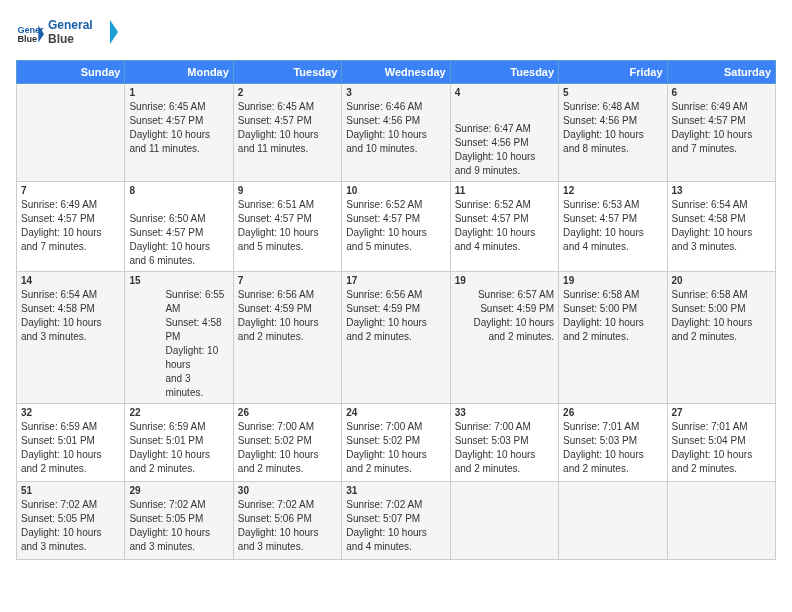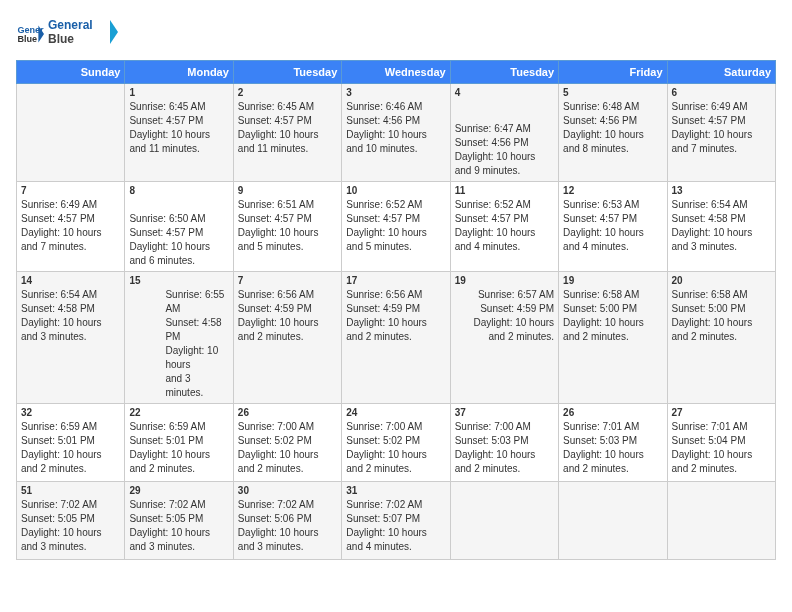--- a/index.html
+++ b/index.html
@@ -298,21 +298,21 @@
 and 2 minutes.</div>
           </td>
           <td>
             <span class="day-num">24</span>
             <div class="day-info" style="white-space: pre-line;">Sunrise: 7:00 AM
 Sunset: 5:02 PM
 Daylight: 10 hours
 and 2 minutes.</div>
           </td>
           <td>
-            <span class="day-num">37</span>
+            <span class="day-num">33</span>
             <div class="day-info" style="white-space: pre-line;">Sunrise: 7:00 AM
 Sunset: 5:03 PM
 Daylight: 10 hours
 and 2 minutes.</div>
           </td>
           <td>
             <span class="day-num">26</span>
             <div class="day-info" style="white-space: pre-line;">Sunrise: 7:01 AM
 Sunset: 5:03 PM
 Daylight: 10 hours

